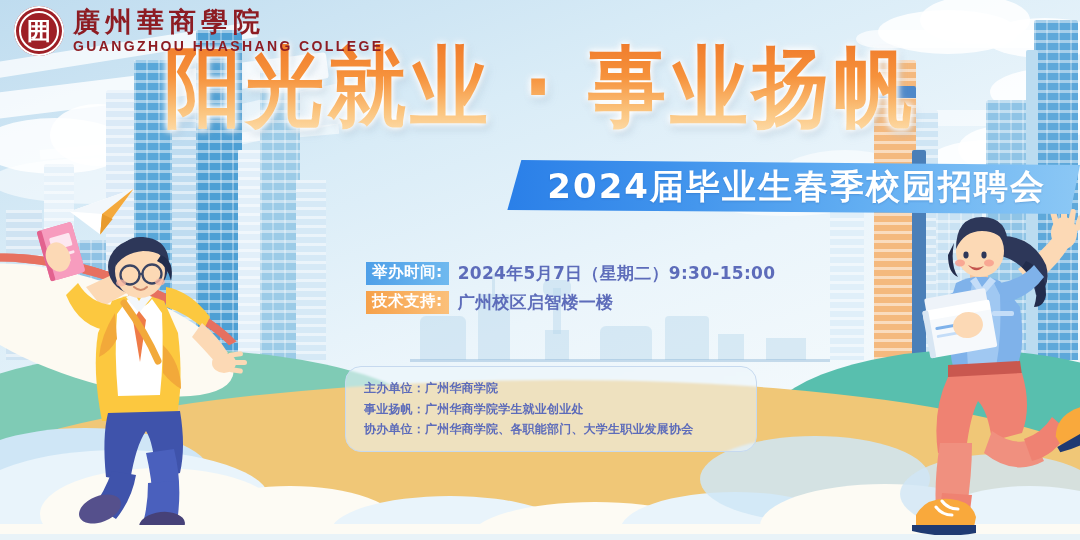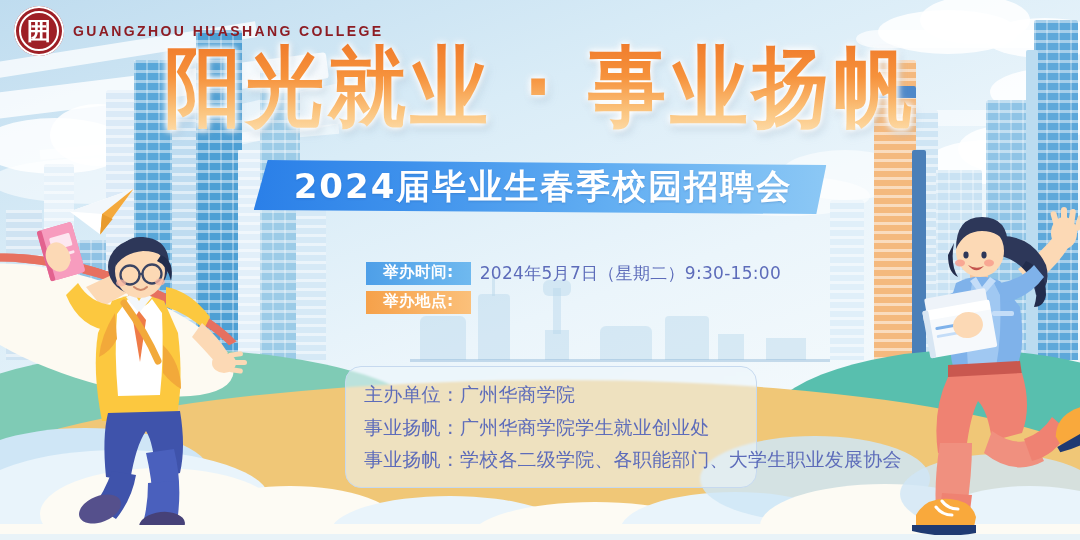--- a/index.html
+++ b/index.html
@@ -99,60 +99,60 @@
     font-family:"DejaVu Sans","Liberation Sans",sans-serif;
     background:linear-gradient(180deg,#f07c2c 0%,#f6923c 38%,#fbc47e 78%,#fdd9a4 100%);
     -webkit-background-clip:text; background-clip:text; color:transparent;
     -webkit-text-stroke:0; 
     filter:drop-shadow(0 0 3px #ffffff) drop-shadow(0 0 3px #ffffff) drop-shadow(2px 3px 2px rgba(120,150,180,.28));
     white-space:nowrap;
     transform:scaleY(1.12);
   }
 
   
-  #banner-wrap { position:absolute; top:160px; left:0; right:0; z-index:30; display:flex; justify-content:center; }
+  #banner-wrap { position:absolute; top:160px; left:0; right:0; z-index:30; display:flex; justify-content:flex-end; }
   #banner {
     position:relative; height:54px; padding:0 34px 0 40px;
     display:flex; align-items:center; justify-content:center;
     background:linear-gradient(95deg,#2a7fe8 0%,#3f92ec 28%,#62aef2 62%,#8cc8f5 100%);
     clip-path:polygon(14px 0, 100% 5px, calc(100% - 10px) 100%, 0 calc(100% - 4px));
     box-shadow:0 3px 7px rgba(60,120,180,.25);
   }
   #banner .txt {
     color:#fff; font-size:34px; font-weight:800; letter-spacing:2px; white-space:nowrap;
     font-family:"DejaVu Sans","Liberation Sans",sans-serif;
     text-shadow:0 1px 2px rgba(20,70,140,.22);
   }
 
   
   #info-block { position:absolute; top:262px; left:366px; z-index:30; }
   .info-row { display:flex; align-items:center; gap:9px; margin-bottom:6px; }
   .tag {
-    font-size:15.5px; font-weight:800; color:#fff; padding:2px 17px 3px;
+    font-size:15.5px; font-weight:800; color:#fff; padding:2px 6px 3px;
     letter-spacing:.5px; white-space:nowrap; line-height:1.15;
     font-family:"DejaVu Sans","Liberation Sans",sans-serif;
   }
   .tag.blue   { background:linear-gradient(90deg,#4e9fe8 0%,#6fb9ef 100%); }
   .tag.orange { background:linear-gradient(90deg,#f6a14a 0%,#fbc07a 100%); }
   .info-val {
-    font-size:17px; font-weight:400; color:#5d6cba; white-space:nowrap;
+    font-size:17px; font-weight:700; color:#5d6cba; white-space:nowrap;
     letter-spacing:.3px;
     font-family:"DejaVu Sans","Liberation Sans",sans-serif;
   }
 
   
   #org-box {
     position:absolute; left:345px; top:366px; width:412px; z-index:30;
     border:1.6px solid #c6d9ef; border-radius:16px;
     background:rgba(237,246,252,.55);
     padding:11px 0 11px 18px;
     backdrop-filter:blur(1px);
   }
   .org-line {
-    font-size:19px; font-weight:400; color:#5d6cba;
+    font-size:12px; font-weight:700; color:#5d6cba;
     letter-spacing:.2px; line-height:1.72; white-space:nowrap;
     font-family:"DejaVu Sans","Liberation Sans",sans-serif;
   }
 
   
   .person { position:absolute; z-index:25; }
 
   
   .plane { position:absolute; z-index:26; }
 </style>
@@ -441,41 +441,43 @@
 
       <circle cx="97" cy="52" r="3" fill="#fcd9b5"></circle>
     </svg>
   </div>
 
   <div id="logo">
     <div class="seal">
       <span class="glyph">囲</span>
     </div>
     <div class="logo-text">
+      <div class="logo-cn">廣州華商學院</div>
       <div class="logo-en">GUANGZHOU HUASHANG COLLEGE</div>
     </div>
   </div>
 
   <div id="main-title">阳光就业 · 事业扬帆</div>
 
   <div id="banner-wrap">
     <div id="banner">
       <span class="txt">2024届毕业生春季校园招聘会</span>
     </div>
   </div>
 
   <div id="info-block">
     <div class="info-row">
       <span class="tag blue">举办时间:</span>
       <span class="info-val">2024年5月7日（星期二）9:30-15:00</span>
     </div>
     <div class="info-row">
-      <span class="tag orange">举办地点:</span>
+      <span class="tag orange">技术支持:</span>
+      <span class="info-val">广州校区启智楼一楼</span>
     </div>
   </div>
 
   <div id="org-box">
     <div class="org-line">主办单位：广州华商学院</div>
     <div class="org-line">事业扬帆：广州华商学院学生就业创业处</div>
-    <div class="org-line">事业扬帆：学校各二级学院、各职能部门、大学生职业发展协会</div>
+    <div class="org-line">协办单位：广州华商学院、各职能部门、大学生职业发展协会</div>
   </div>
 
 </div>
 
 </body></html>

